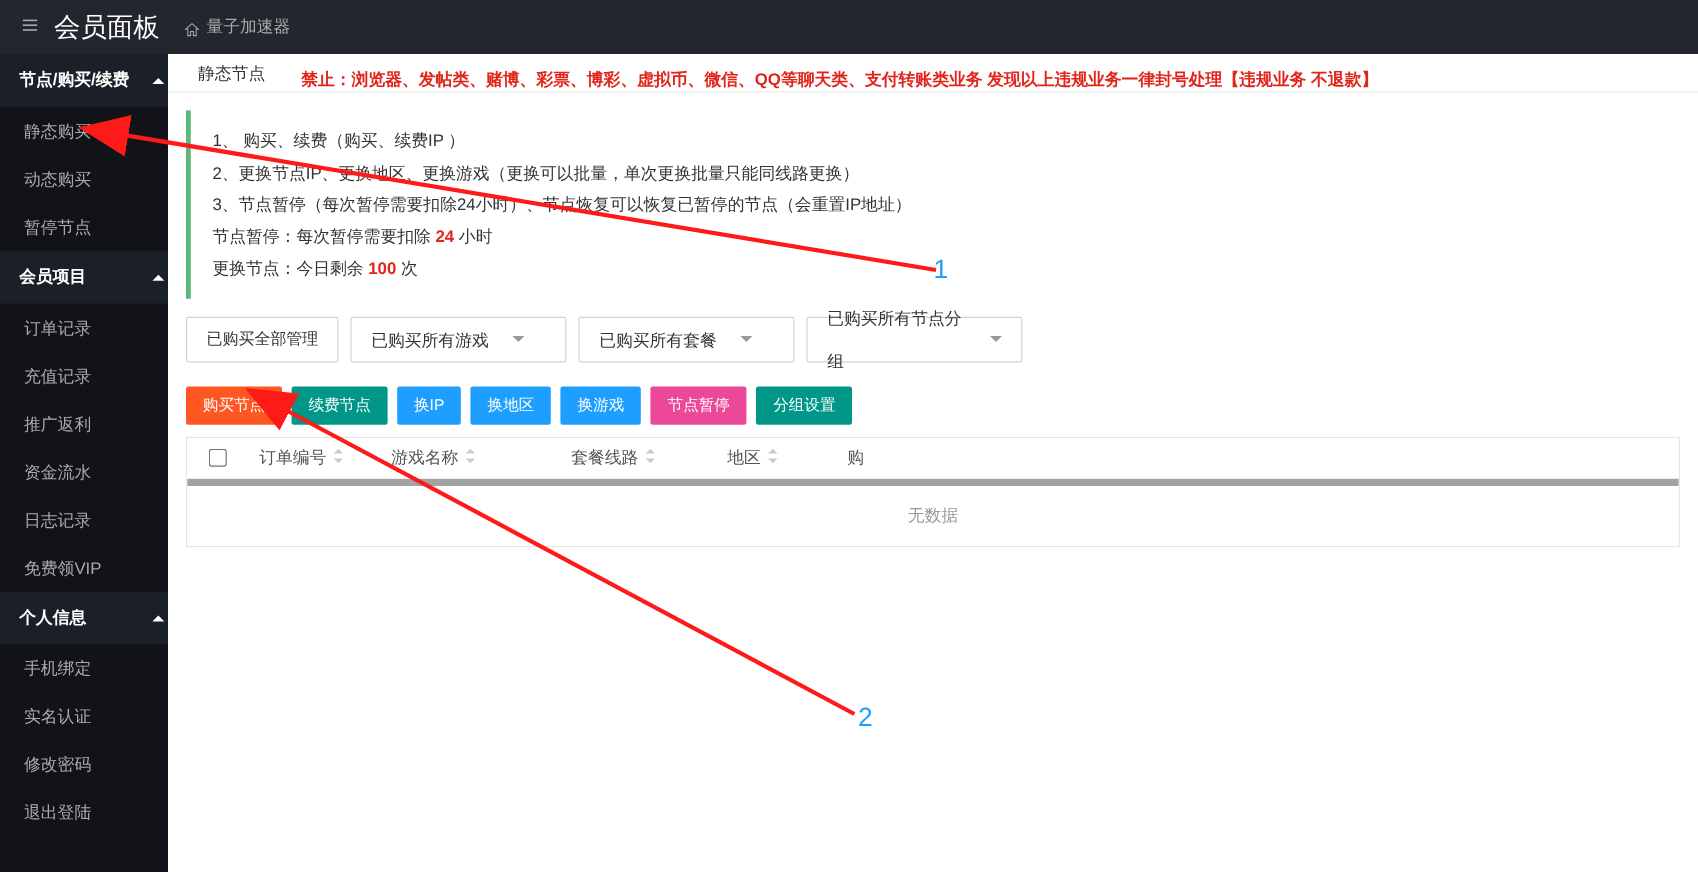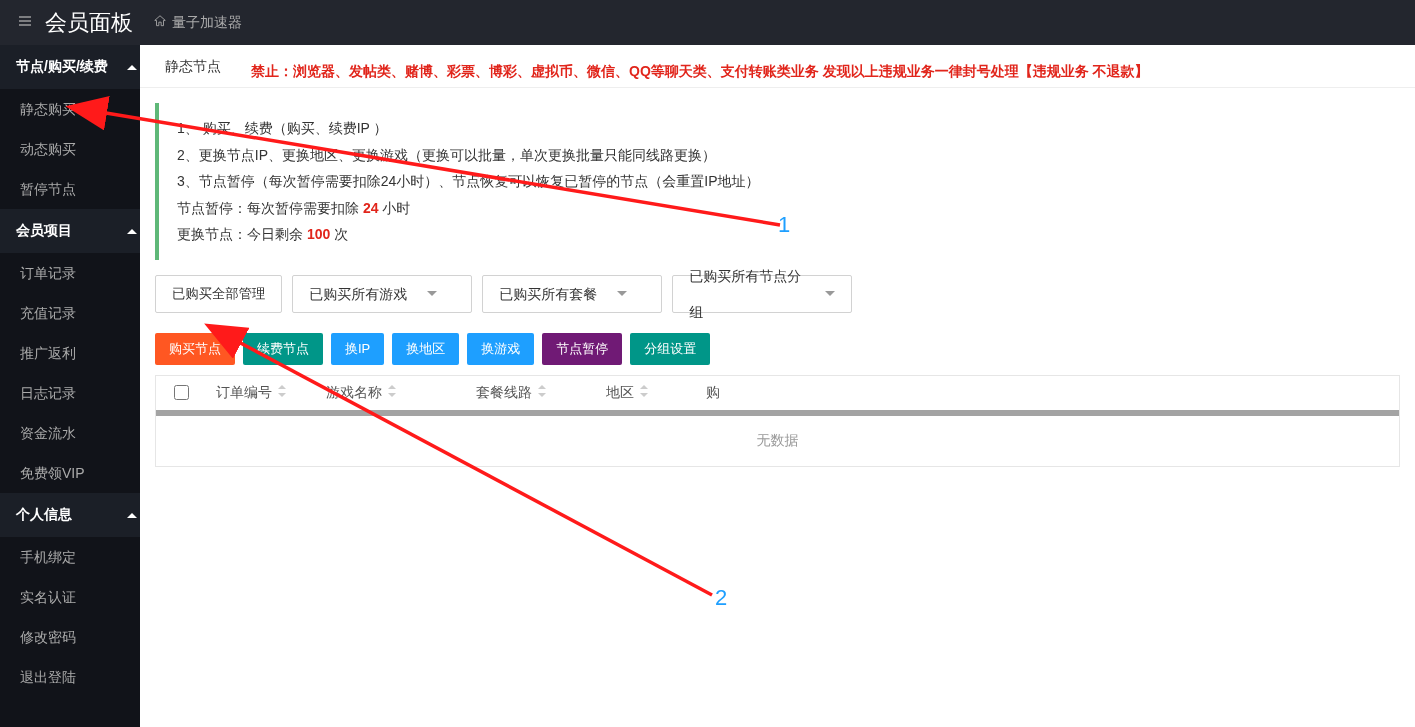--- a/index.html
+++ b/index.html
@@ -17,21 +17,21 @@
     height: 45px;
     background: #23262e;
     color: #ccc;
     display: flex;
     align-items: center;
     padding: 0 10px;
   }
   .topbar .menu-icon { width: 30px; text-align: center; cursor: pointer; }
   .topbar .menu-icon svg { width:16px; height:16px; fill:#aaa; }
   .topbar .title { color: #fff; font-size: 22px; margin-left: 5px; margin-right: 20px; }
-  .topbar .sub { display:flex; align-items:flex-start; gap:5px; color:#aaa; }
+  .topbar .sub { display:flex; align-items:flex-end; gap:5px; color:#aaa; }
   .topbar .sub svg { width:14px; height:14px; fill:#aaa; }
   
   .sidebar {
     position: absolute;
     top: 45px;
     left: 0;
     width: 153px;
     bottom: 0;
     background: #111319;
     color: #ccc;
@@ -63,21 +63,21 @@
   
   .main {
     position:absolute;
     top:45px;
     left:140px;
     right:0;
     bottom:0;
     background:#fff;
   }
   .tabbar {
-    height:43px;
+    height:32px;
     display:flex;
     align-items:center;
     padding: 0 15px;
     border-bottom:1px solid #eee;
   }
   .tabbar .tab {
     padding: 0 10px;
     color:#333;
     height:40px;
     line-height:40px;
@@ -126,21 +126,21 @@
   .select-w180 { width:180px; }
   .action-row {
     display:flex;
     gap:8px;
     padding:15px 15px 10px 15px;
   }
   .btn { height:32px; line-height:32px; padding:0 14px; color:#fff; border:none; border-radius:2px; cursor:pointer; font-size:13px; }
   .btn-orange { background:#ff5722; }
   .btn-green  { background:#009688; }
   .btn-blue   { background:#1e9fff; }
-  .btn-yellow { background:#701a75; }
+  .btn-yellow { background:#ec4899; }
   
   .table {
     margin:0 15px;
     border:1px solid #e6e6e6;
     width:calc(100% - 30px);
     overflow-x:auto;
   }
   .thead { display:flex; background:#fff; border-bottom:6px solid #a3a3a3; height:40px; align-items:center; }
   .th { padding:0 10px; color:#555; display:flex; align-items:center; gap:5px; white-space:nowrap; }
   .th .sort svg { width:10px; height:14px; }
@@ -188,22 +188,22 @@
   <div class="item">动态购买</div>
   <div class="item">暂停节点</div>
 
   <div class="group-title">
     <span>会员项目</span>
     <span class="caret-up"></span>
   </div>
   <div class="item">订单记录</div>
   <div class="item">充值记录</div>
   <div class="item">推广返利</div>
+  <div class="item">资金流水</div>
   <div class="item">日志记录</div>
-  <div class="item">资金流水</div>
   <div class="item">免费领VIP</div>
 
   <div class="group-title">
     <span>个人信息</span>
     <span class="caret-up"></span>
   </div>
   <div class="item">手机绑定</div>
   <div class="item">实名认证</div>
   <div class="item">修改密码</div>
   <div class="item">退出登陆</div>

